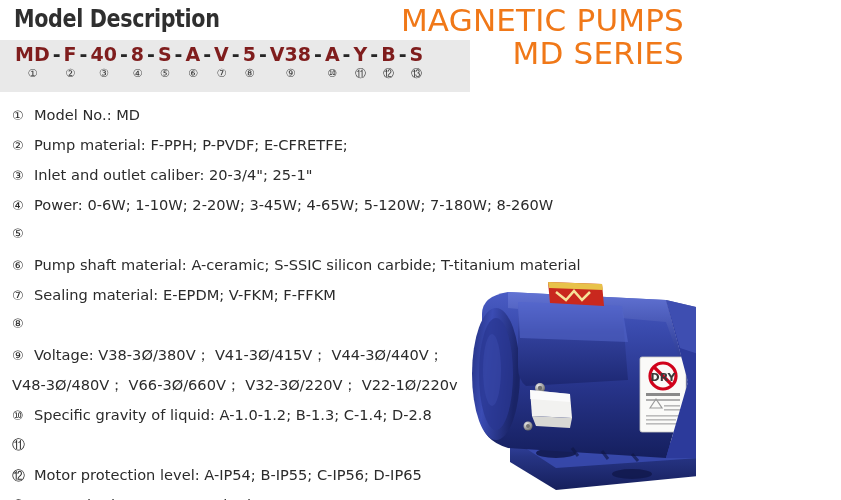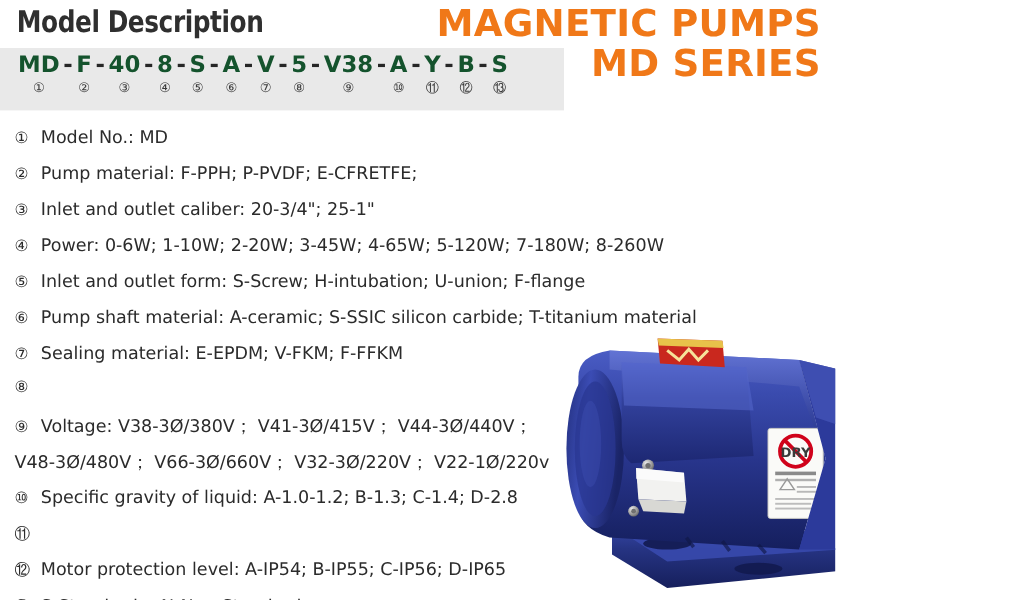--- a/index.html
+++ b/index.html
@@ -16,40 +16,40 @@
     position:absolute;left:14px;top:4px;
     font-family:"DejaVu Sans Condensed","Liberation Sans",sans-serif;
     font-size:25px;font-weight:bold;color:#2f2f2f;
     letter-spacing:-0.4px;transform:scaleX(0.92);transform-origin:left top;
     white-space:nowrap;
   }
   .brand-title{
     position:absolute;right:12px;top:4px;
     text-align:right;color:#F07818;
     font-family:"DejaVu Sans","Liberation Sans",sans-serif;
-    font-size:31px;font-weight:bold;line-height:33px;
+    font-size:31px;font-weight:normal;line-height:33px;
     letter-spacing:0.2px;white-space:nowrap;
   }
   .brand-title .l2{display:block;}
 
   
   .code-band{
     position:absolute;left:0;top:40px;width:470px;height:52px;
     background:#e9e9e9;
   }
   .code-row{
     position:absolute;left:14px;top:4px;
     display:flex;align-items:flex-start;
   }
   .code-tok{
     display:flex;flex-direction:column;align-items:center;
     margin:0 1px;
   }
   .code-tok .txt{
-    font-size:19px;font-weight:bold;color:#14532d;line-height:21px;
+    font-size:19px;font-weight:bold;color:#7f1d1d;line-height:21px;
     font-family:"DejaVu Sans","Liberation Sans",sans-serif;
     white-space:nowrap;
   }
   .code-tok .num{
     font-size:11px;color:#3a3a3a;line-height:15px;margin-top:1px;
     font-family:"DejaVu Sans","Liberation Sans",sans-serif;
   }
   .code-sep{
     font-size:19px;font-weight:bold;color:#262626;line-height:21px;
     margin:0 2px;font-family:"DejaVu Sans","Liberation Sans",sans-serif;
@@ -168,21 +168,20 @@
       <div class="spec-line">
         <span class="marker">③</span>
         <span class="body">Inlet and outlet caliber: 20-3/4"; 25-1"</span>
       </div>
       <div class="spec-line">
         <span class="marker">④</span>
         <span class="body">Power: 0-6W; 1-10W; 2-20W; 3-45W; 4-65W; 5-120W; 7-180W; 8-260W</span>
       </div>
       <div class="spec-line">
         <span class="marker">⑤</span>
-        <span class="body">Inlet and outlet form: S-Screw; H-intubation; U-union; F-flange</span>
       </div>
       <div class="spec-line">
         <span class="marker">⑥</span>
         <span class="body">Pump shaft material: A-ceramic; S-SSIC silicon carbide; T-titanium material</span>
       </div>
       <div class="spec-line">
         <span class="marker">⑦</span>
         <span class="body">Sealing material: E-EPDM; V-FKM; F-FFKM</span>
       </div>
       <div class="spec-line">

